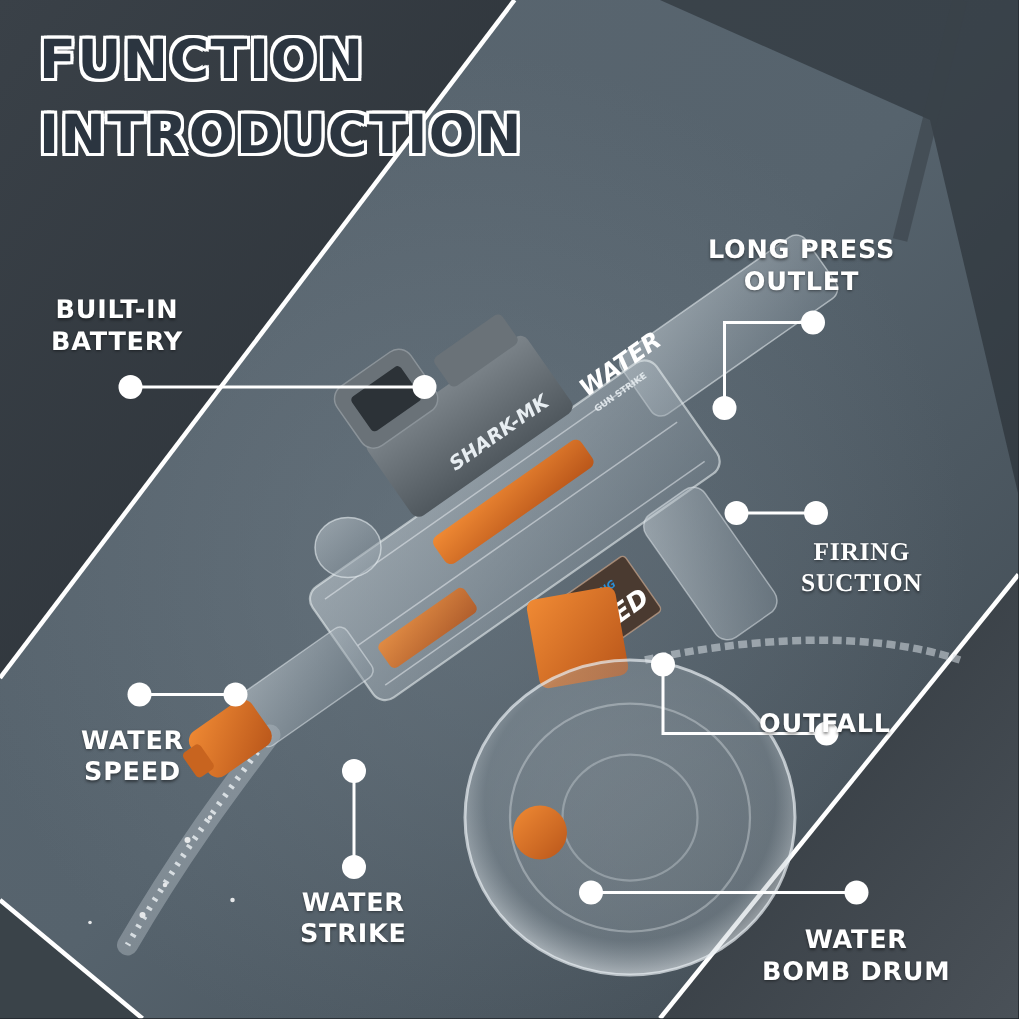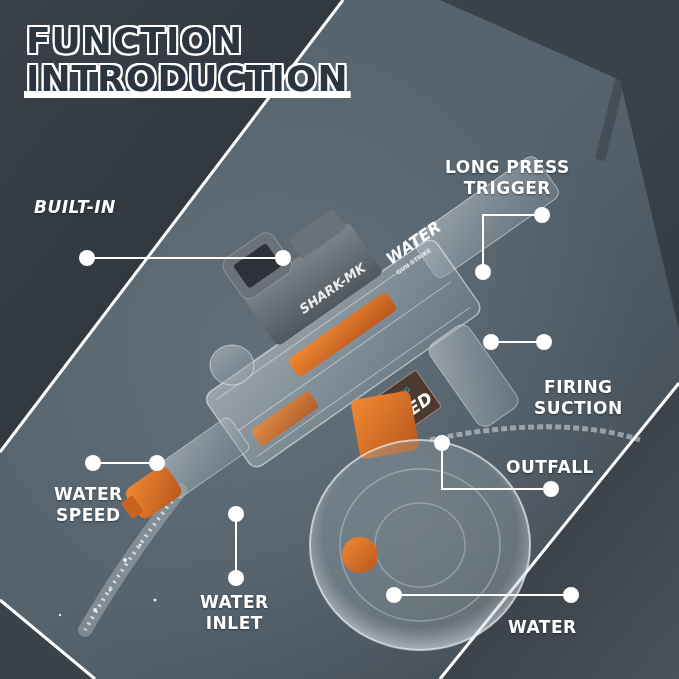--- a/index.html
+++ b/index.html
@@ -164,41 +164,43 @@
       <circle cx="93" cy="463" r="8"></circle>
       <circle cx="157" cy="463" r="8"></circle>
       <circle cx="236" cy="514" r="8"></circle>
       <circle cx="236" cy="578" r="8"></circle>
       <circle cx="394" cy="595" r="8"></circle>
       <circle cx="571" cy="595" r="8"></circle>
     </g>
   </svg>
 
   <div class="title-line" style="top:20px;">FUNCTION</div>
-  <div class="title-line" style="top:58px;text-decoration:underline;">INTRODUCTION</div>
-
-  <div class="label" style="left:34px; top:197px;font-style:italic;">
+  <div class="title-line" style="top:70px;">INTRODUCTION</div>
+
+  <div class="label" style="left:34px; top:197px;">
     <span>BUILT-IN</span>
-  </div>
-  <div class="label" style="left:445px; top:157px;">
+    <span>BATTERY</span>
+  </div>
+  <div class="label" style="left:472px; top:157px;">
     <span>LONG PRESS</span>
-    <span>TRIGGER</span>
-  </div>
-  <div class="label" style="left:534px; top:377px;">
+    <span>OUTLET</span>
+  </div>
+  <div class="label" style="left:534px; top:357px;font-family:Liberation Serif, serif;">
     <span>FIRING</span>
     <span>SUCTION</span>
   </div>
-  <div class="label" style="left:506px; top:457px;">
+  <div class="label" style="left:506px; top:473px;">
     <span>OUTFALL</span>
   </div>
   <div class="label" style="left:54px; top:484px;">
     <span>WATER</span>
     <span>SPEED</span>
   </div>
   <div class="label" style="left:200px; top:592px;">
     <span>WATER</span>
-    <span>INLET</span>
+    <span>STRIKE</span>
   </div>
   <div class="label" style="left:508px; top:617px;">
     <span>WATER</span>
+    <span>BOMB DRUM</span>
   </div>
 
 </div>
 
 </body></html>

